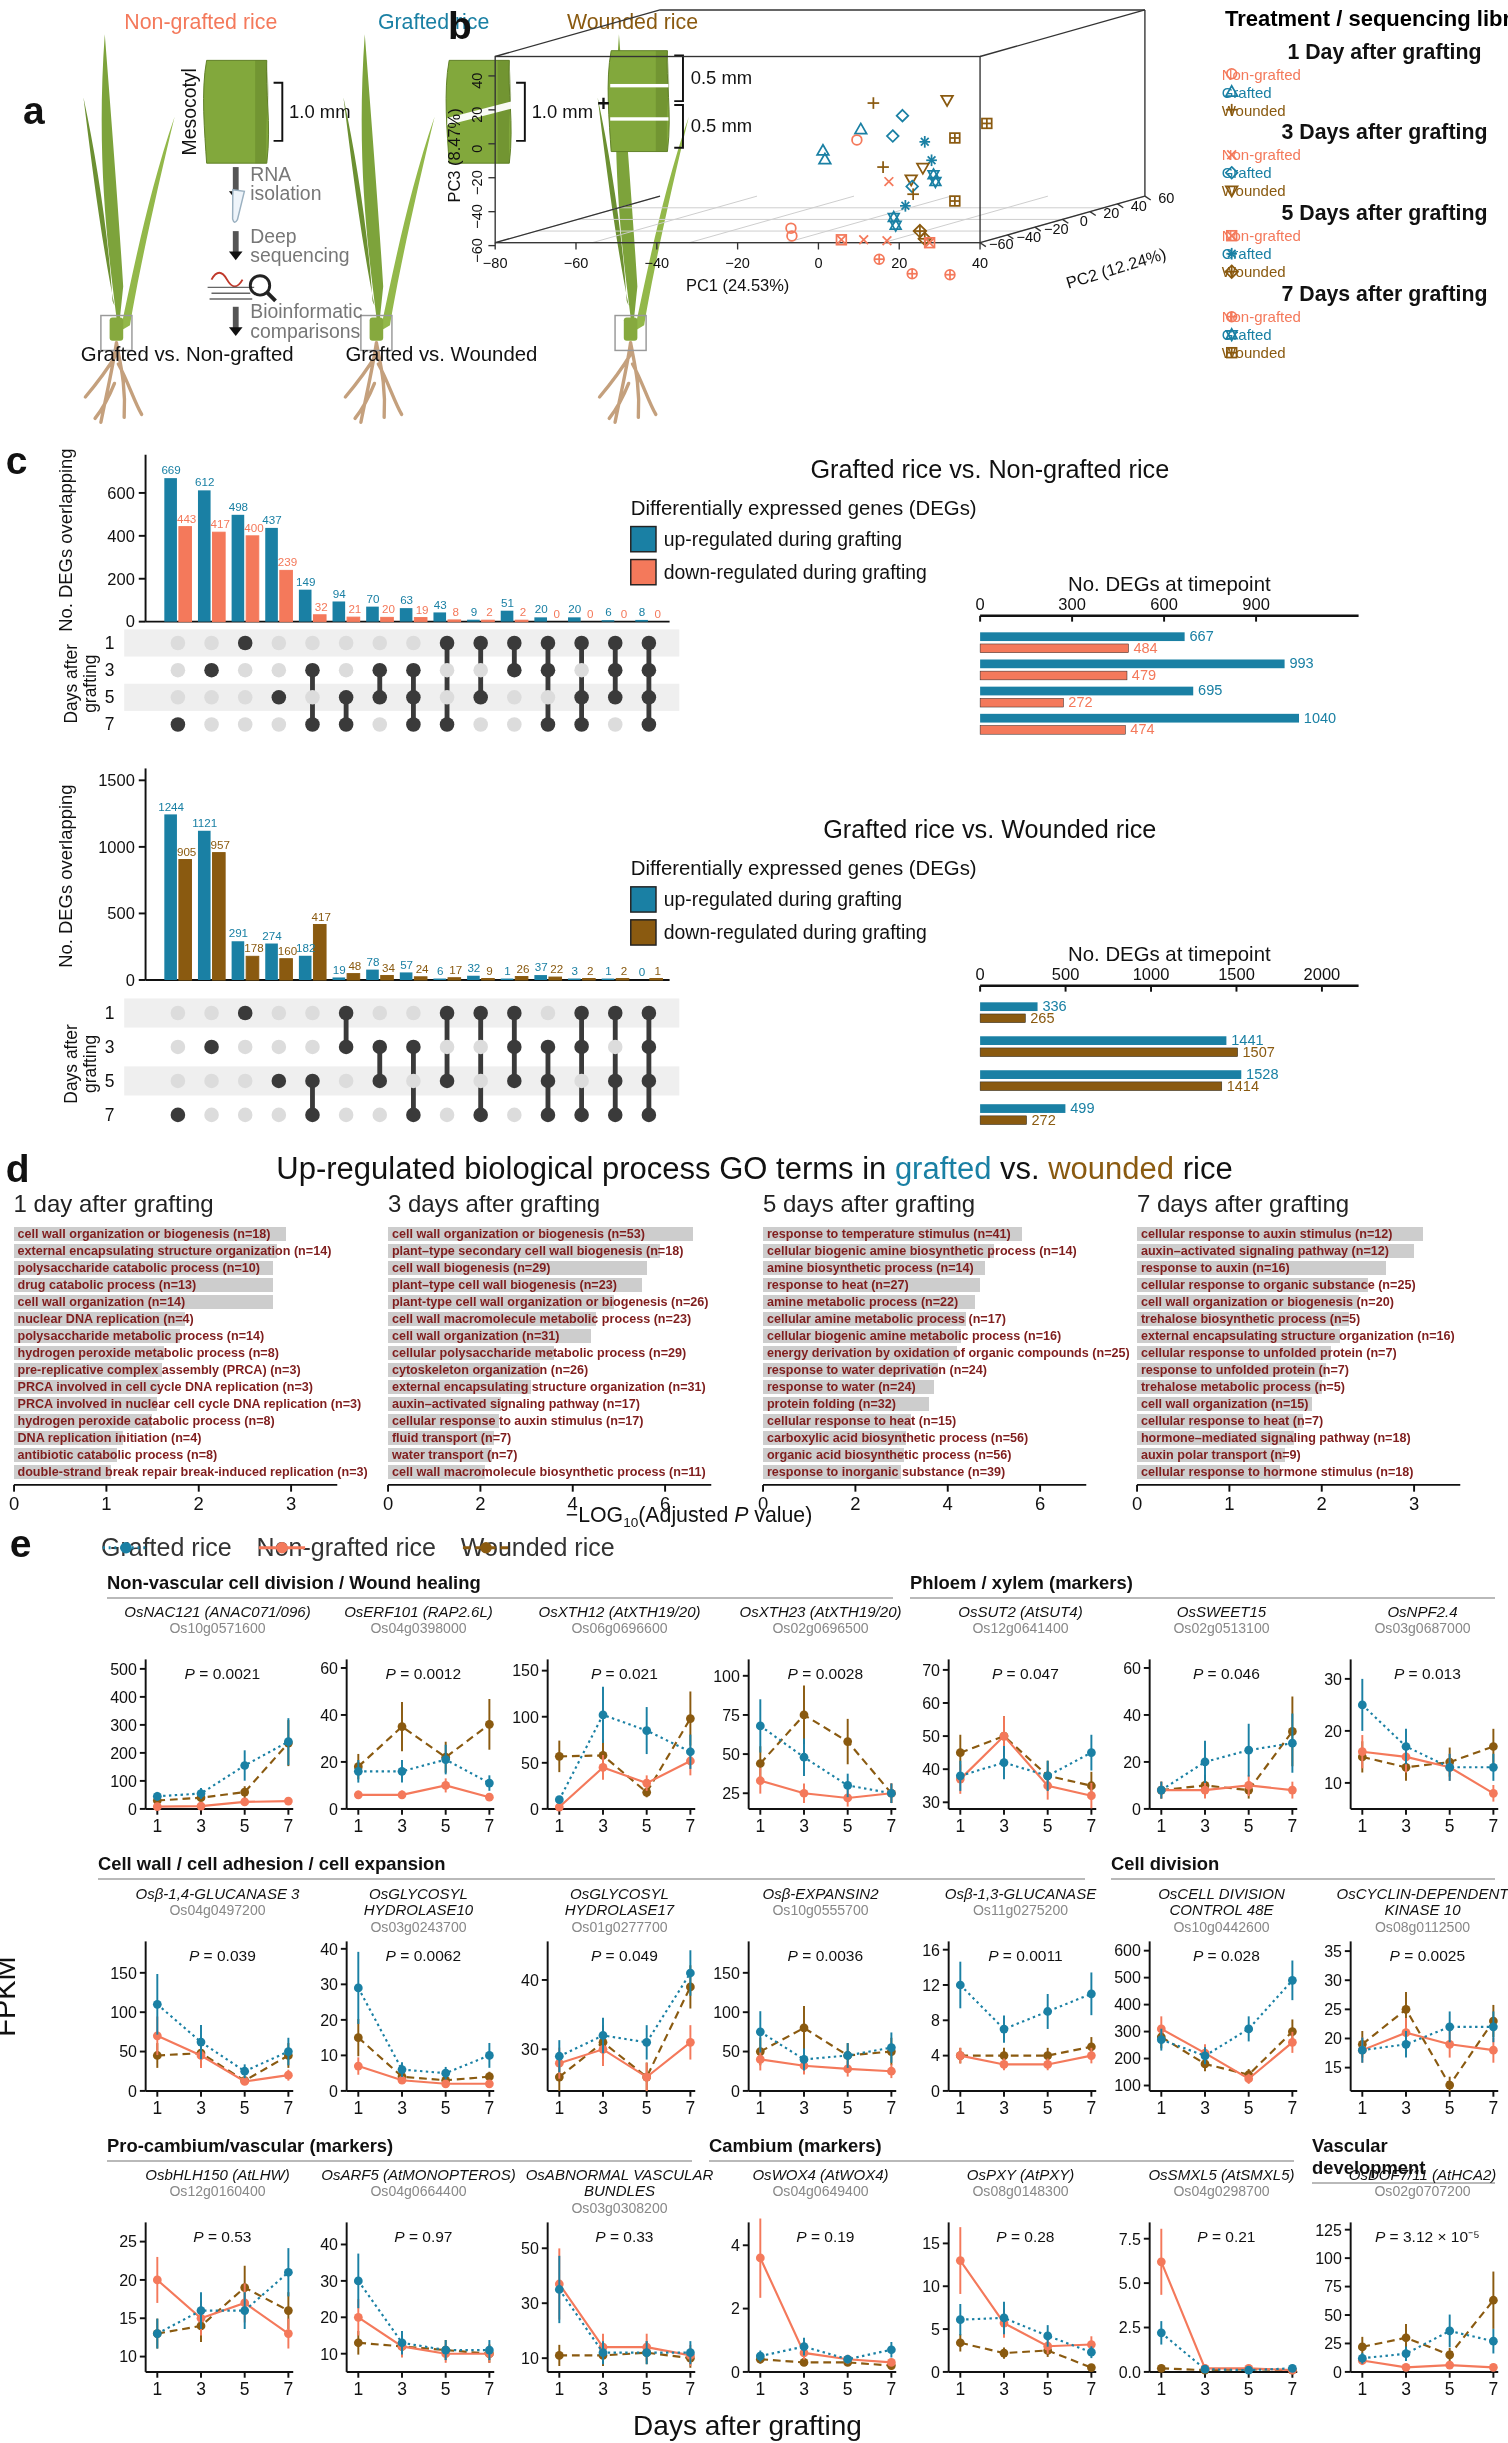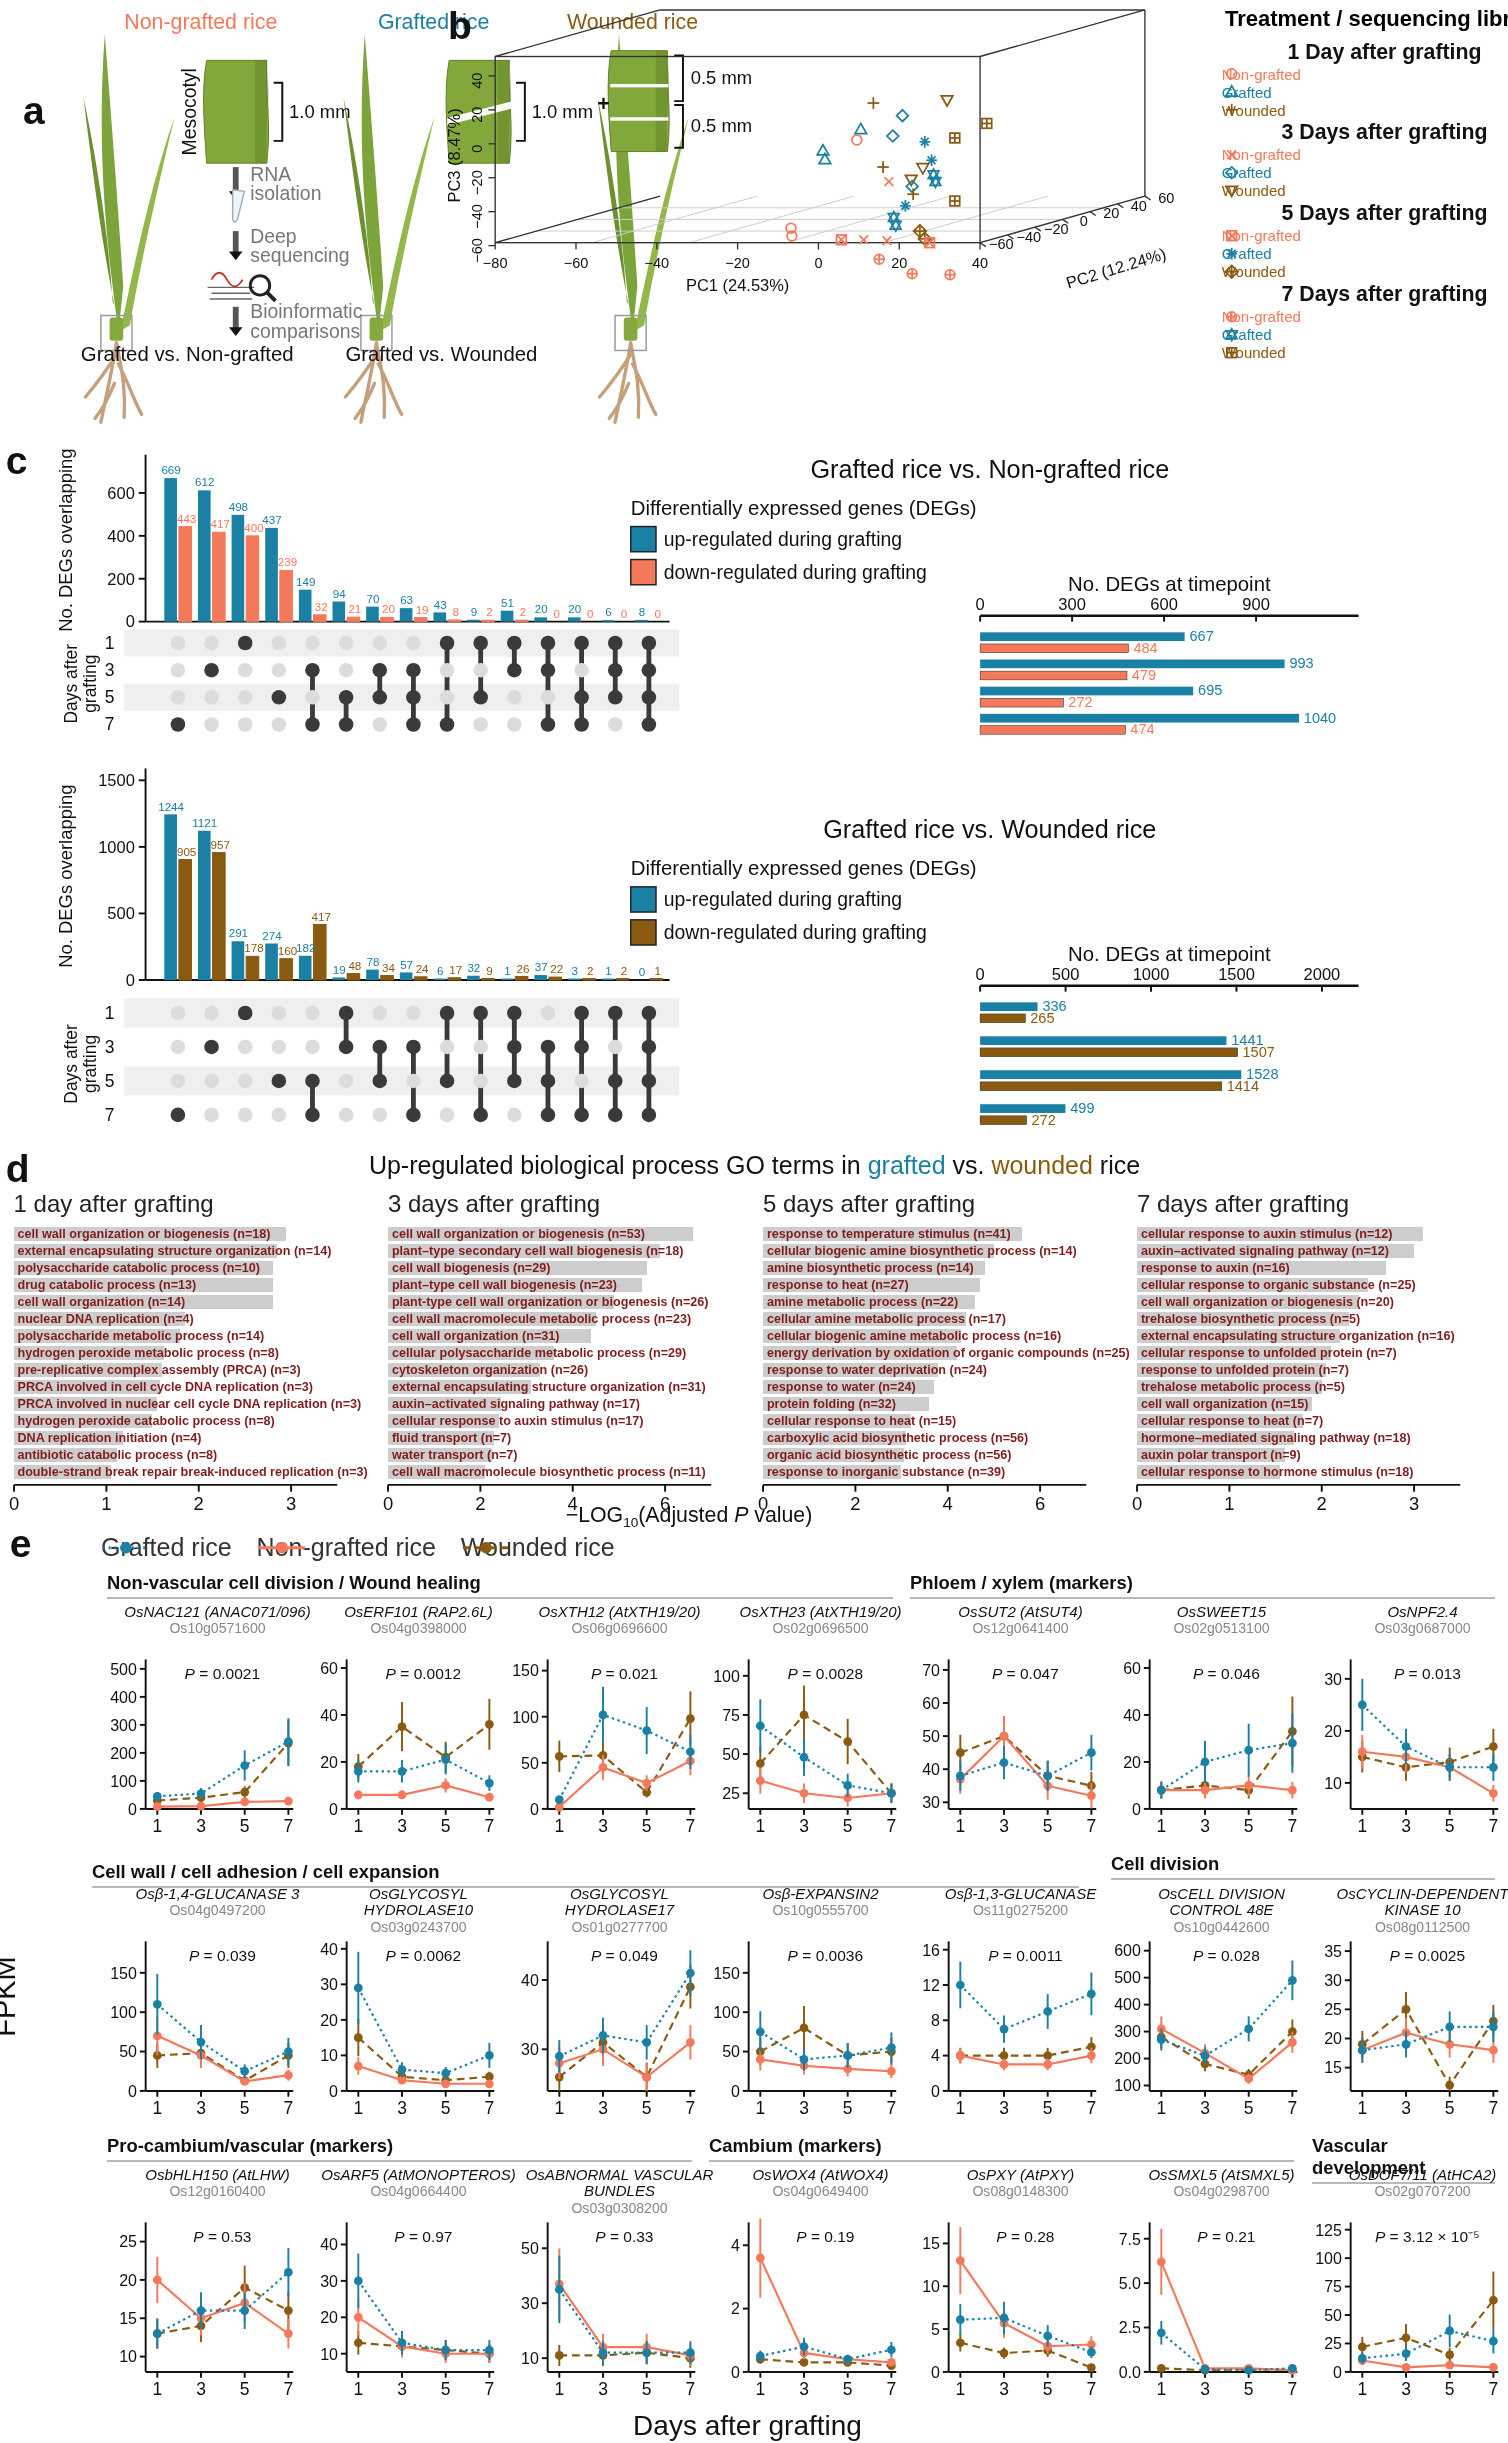--- a/index.html
+++ b/index.html
@@ -9,21 +9,21 @@
   svg text{font-family:"Liberation Sans",sans-serif;}
   .blegend{position:absolute;left:1212px;top:5.8px;width:345px;text-align:center;}
   .blegend .ltitle{font-size:22px;font-weight:bold;margin-bottom:7.8px;}
   .bgroup{font-size:21.3px;font-weight:bold;color:#111;margin-top:1.9px;}
   .bitem{display:flex;align-items:center;gap:7.8px;font-size:15px;margin:1px 0 1px 9.7px;}
   .gocol{position:absolute;width:367px;}
   .gohead{font-size:24px;color:#222;margin-bottom:7.8px;}
   .gorow{position:relative;height:17px;}
   .gobar{position:absolute;left:0;top:1px;height:14.6px;background:#cdcdcd;}
   .gotxt{position:absolute;left:3.9px;top:1px;font-size:12.6px;font-weight:bold;white-space:nowrap;color:#7f1d1d;line-height:14.6px;}
-  .dtitle{position:absolute;left:0;top:1151px;width:1509px;text-align:center;font-size:25px;color:#111;}
+  .dtitle{position:absolute;left:0;top:1151px;width:1509px;text-align:center;font-size:31px;color:#111;}
   .daxis{position:absolute;left:0;top:1503px;width:1378px;text-align:center;font-size:21.3px;color:#111;}
   .daxis sub{font-size:13.6px;}
   .esec{position:absolute;font-size:18.4px;font-weight:bold;color:#111;border-bottom:2.9px solid #b9b9b9;padding-bottom:2.9px;}
   .eleg{position:absolute;left:101px;top:1533px;display:flex;align-items:center;gap:25px;font-size:25px;color:#333;}
   .eleg .it{display:flex;align-items:center;gap:5.8px;}
   .fpkm{position:absolute;left:-35px;top:1980px;font-size:29px;color:#111;transform:rotate(-90deg);}
   .xlab{position:absolute;left:0;top:2410px;width:1495px;text-align:center;font-size:28px;color:#111;}
 </style>
 </head>
 <body>
@@ -1411,21 +1411,21 @@
         <path d="M58,106.85714285714286 L103,149.71428571428572 L148,171.14285714285714 L193,171.14285714285714 " fill="none" stroke="#1a80a4" stroke-width="2.2" stroke-dasharray="2.5,3.5"></path>
         <line x1="58" y1="80.07142857142856" x2="58" y2="133.64285714285714" stroke="#1a80a4" stroke-width="2"></line>
         <line x1="103" y1="131.5" x2="103" y2="167.92857142857144" stroke="#1a80a4" stroke-width="2"></line>
         <line x1="148" y1="157.21428571428572" x2="148" y2="185.07142857142856" stroke="#1a80a4" stroke-width="2"></line>
         <line x1="193" y1="157.21428571428572" x2="193" y2="185.07142857142856" stroke="#1a80a4" stroke-width="2"></line>
         <circle cx="58" cy="106.85714285714286" r="4.5" fill="#1a80a4"></circle>
         <circle cx="103" cy="149.71428571428572" r="4.5" fill="#1a80a4"></circle>
         <circle cx="148" cy="171.14285714285714" r="4.5" fill="#1a80a4"></circle>
         <circle cx="193" cy="171.14285714285714" r="4.5" fill="#1a80a4"></circle>
       </svg>
-      <div class="esec" style="left: 92px; top: 1853px; width: 987px; margin-top: 8px;">Cell wall / cell adhesion / cell expansion</div>
+      <div class="esec" style="left: 98px; top: 1853px; width: 987px;">Cell wall / cell adhesion / cell expansion</div>
       <div class="esec" style="left: 1111px; top: 1853px; width: 384px;">Cell division</div>
       <svg width="200" height="243" style="left: 101px; top: 1883px; position: absolute; overflow: visible;" viewBox="0 0 206 250">
         <text x="120" y="16" font-size="15.5" text-anchor="middle" fill="#111" font-style="italic">Osβ-1,4-GLUCANASE 3</text>
         <text x="120" y="33" font-size="14.5" text-anchor="middle" fill="#888">Os04g0497200</text>
         <line x1="46" y1="60" x2="46" y2="214" stroke="#111" stroke-width="2"></line>
         <line x1="46" y1="214" x2="198" y2="214" stroke="#111" stroke-width="2"></line>
         <line x1="40" y1="214" x2="46" y2="214" stroke="#111" stroke-width="2"></line>
         <text x="37" y="220" font-size="16.5" text-anchor="end" fill="#111">0</text>
         <line x1="40" y1="173.45945945945945" x2="46" y2="173.45945945945945" stroke="#111" stroke-width="2"></line>
         <text x="37" y="179.45945945945945" font-size="16.5" text-anchor="end" fill="#111">50</text>

